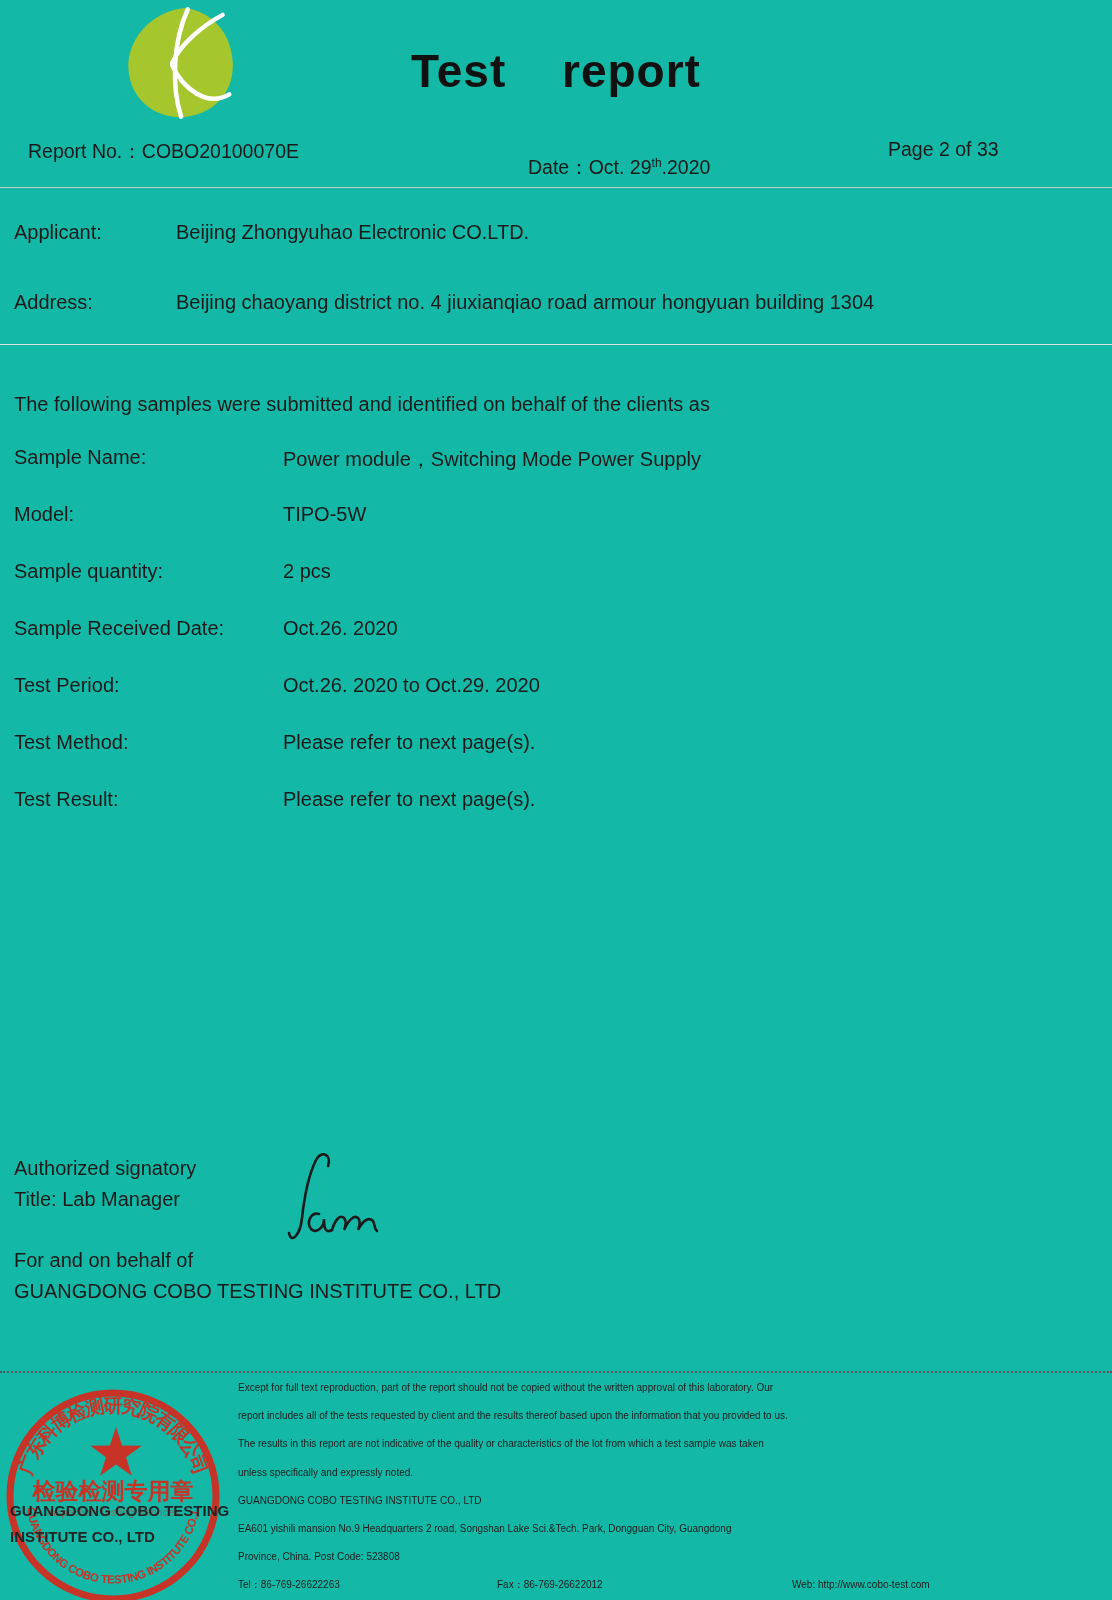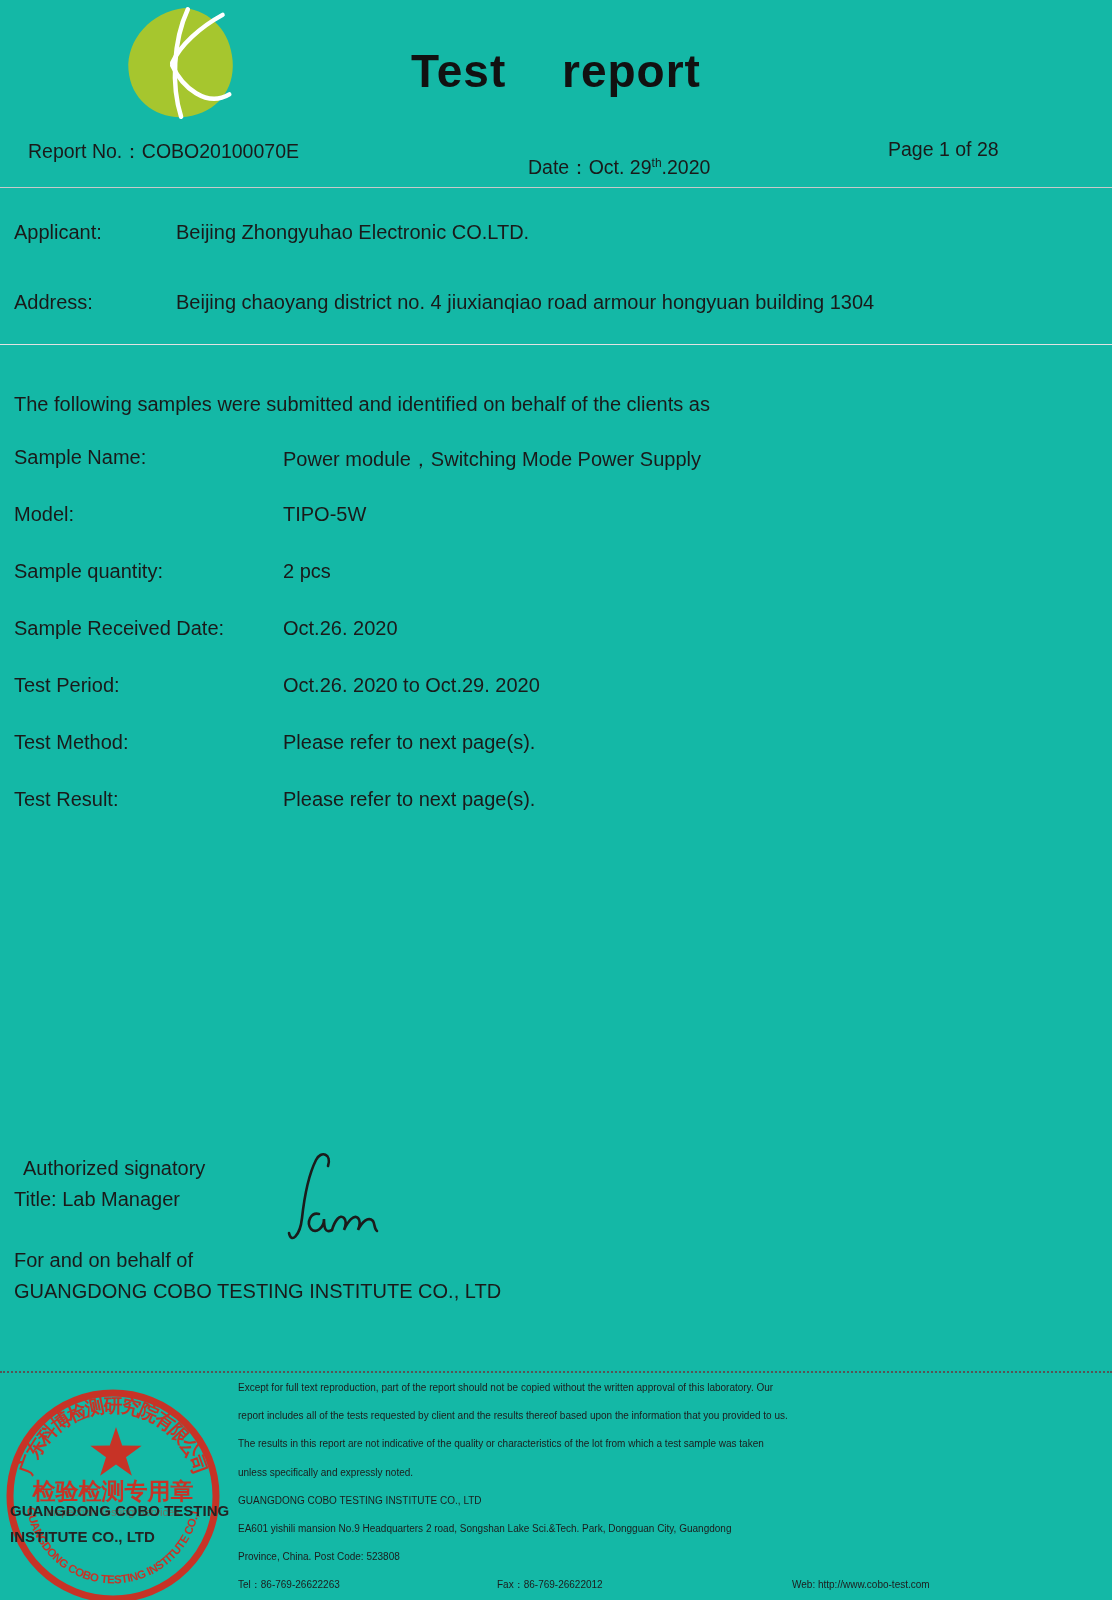--- a/index.html
+++ b/index.html
@@ -52,21 +52,21 @@
   </svg>
 
   <div class="abs title">Test report</div>
 
   <div class="abs meta" style="left:14px;margin-left:14px;">
     <span>Report No.：</span><span>COBO20100070E</span>
   </div>
   <div class="abs meta" style="left:528px;margin-top:16px;">
     <span>Date：</span><span>Oct. 29</span><sup>th</sup><span>.2020</span>
   </div>
-  <div class="abs meta" style="left:888px;">Page 1 of 28</div>
+  <div class="abs meta" style="left:888px;">Page 2 of 33</div>
 
   <div class="abs hairline" style="top:187px;"></div>
 
   <div class="row partyrow" style="top:221px;">
     <span class="lbl">Applicant:</span>
     <span class="val">Beijing Zhongyuhao Electronic CO.LTD.</span>
   </div>
   <div class="row partyrow" style="top:291px;">
     <span class="lbl">Address:</span>
     <span class="val">Beijing chaoyang district no. 4 jiuxianqiao road armour hongyuan building 1304</span>
@@ -98,21 +98,21 @@
   </div>
   <div class="row" style="top:731px;padding-left:36px;">
     <span class="lbl">Test Method:</span>
     <span class="val">Please refer to next page(s).</span>
   </div>
   <div class="row" style="top:788px;">
     <span class="lbl">Test Result:</span>
     <span class="val">Please refer to next page(s).</span>
   </div>
 
-  <div class="abs sigtext" style="left:14px;top:1157px;margin-left:9px;">Authorized signatory</div>
+  <div class="abs sigtext" style="left:14px;top:1157px;">Authorized signatory</div>
   <div class="abs sigtext" style="left:14px;top:1188px;">Title: Lab Manager</div>
 
   <svg class="abs sigsvg" width="118" height="102" viewBox="0 0 118 102" aria-hidden="true">
     <g fill="none" stroke="#1b1b1b" stroke-width="2.6" stroke-linecap="round">
       <path d="M 45,16 C 49,4 38,0 33,10 C 24,28 21,50 19,68 C 17,86 8,94 6,83"></path>
       <path d="M 36,64 C 28,62 23,72 28,79 C 33,84 41,78 41,69 C 41,77 42,84 49,80"></path>
       <path d="M 49,80 C 52,70 57,64 61,68 C 63,70 63,75 61,80 C 65,71 71,64 75,68 C 77,70 77,75 75,80 C 79,72 85,66 90,71 C 92,74 91,79 94,81"></path>
     </g>
   </svg>
 

